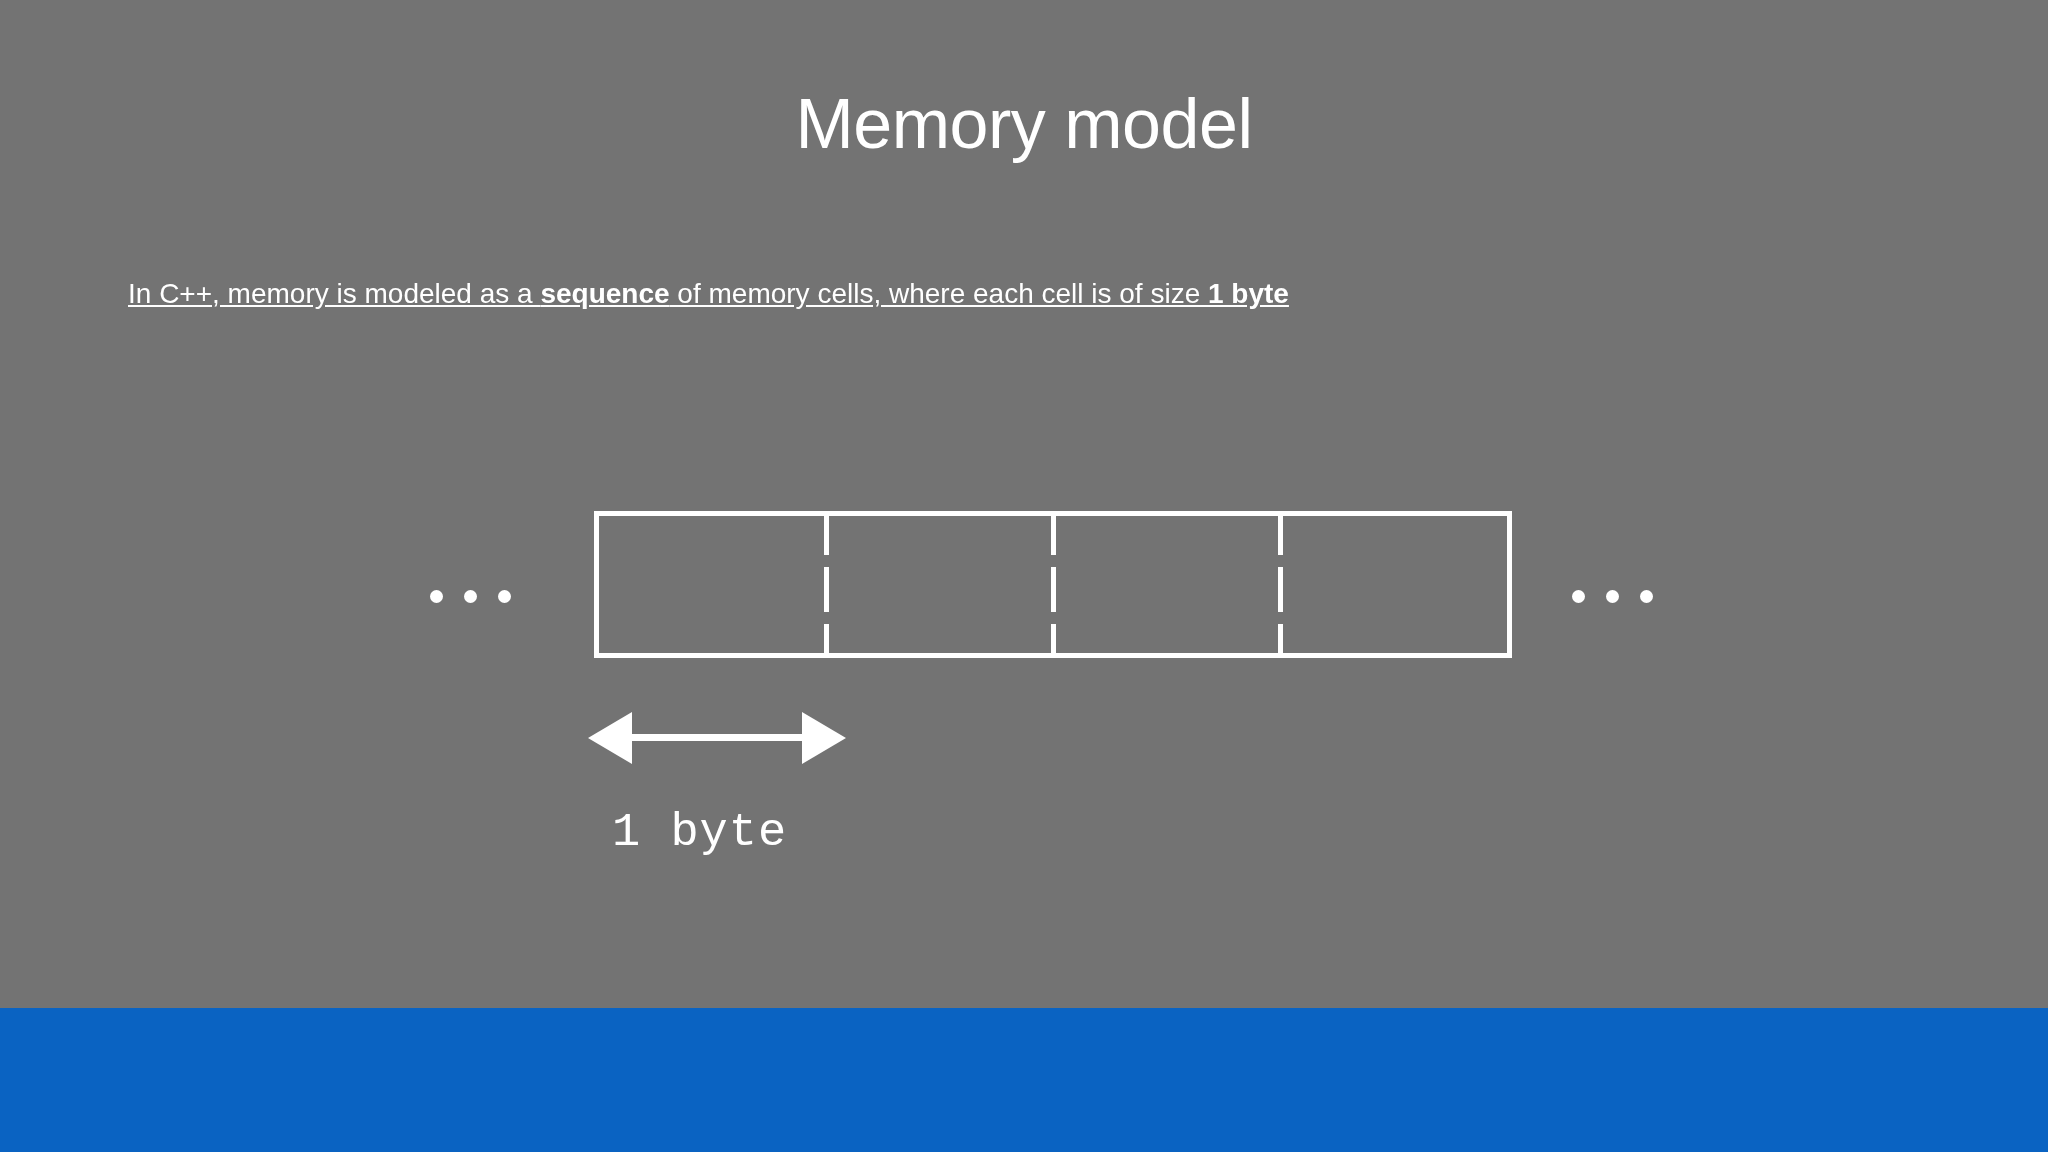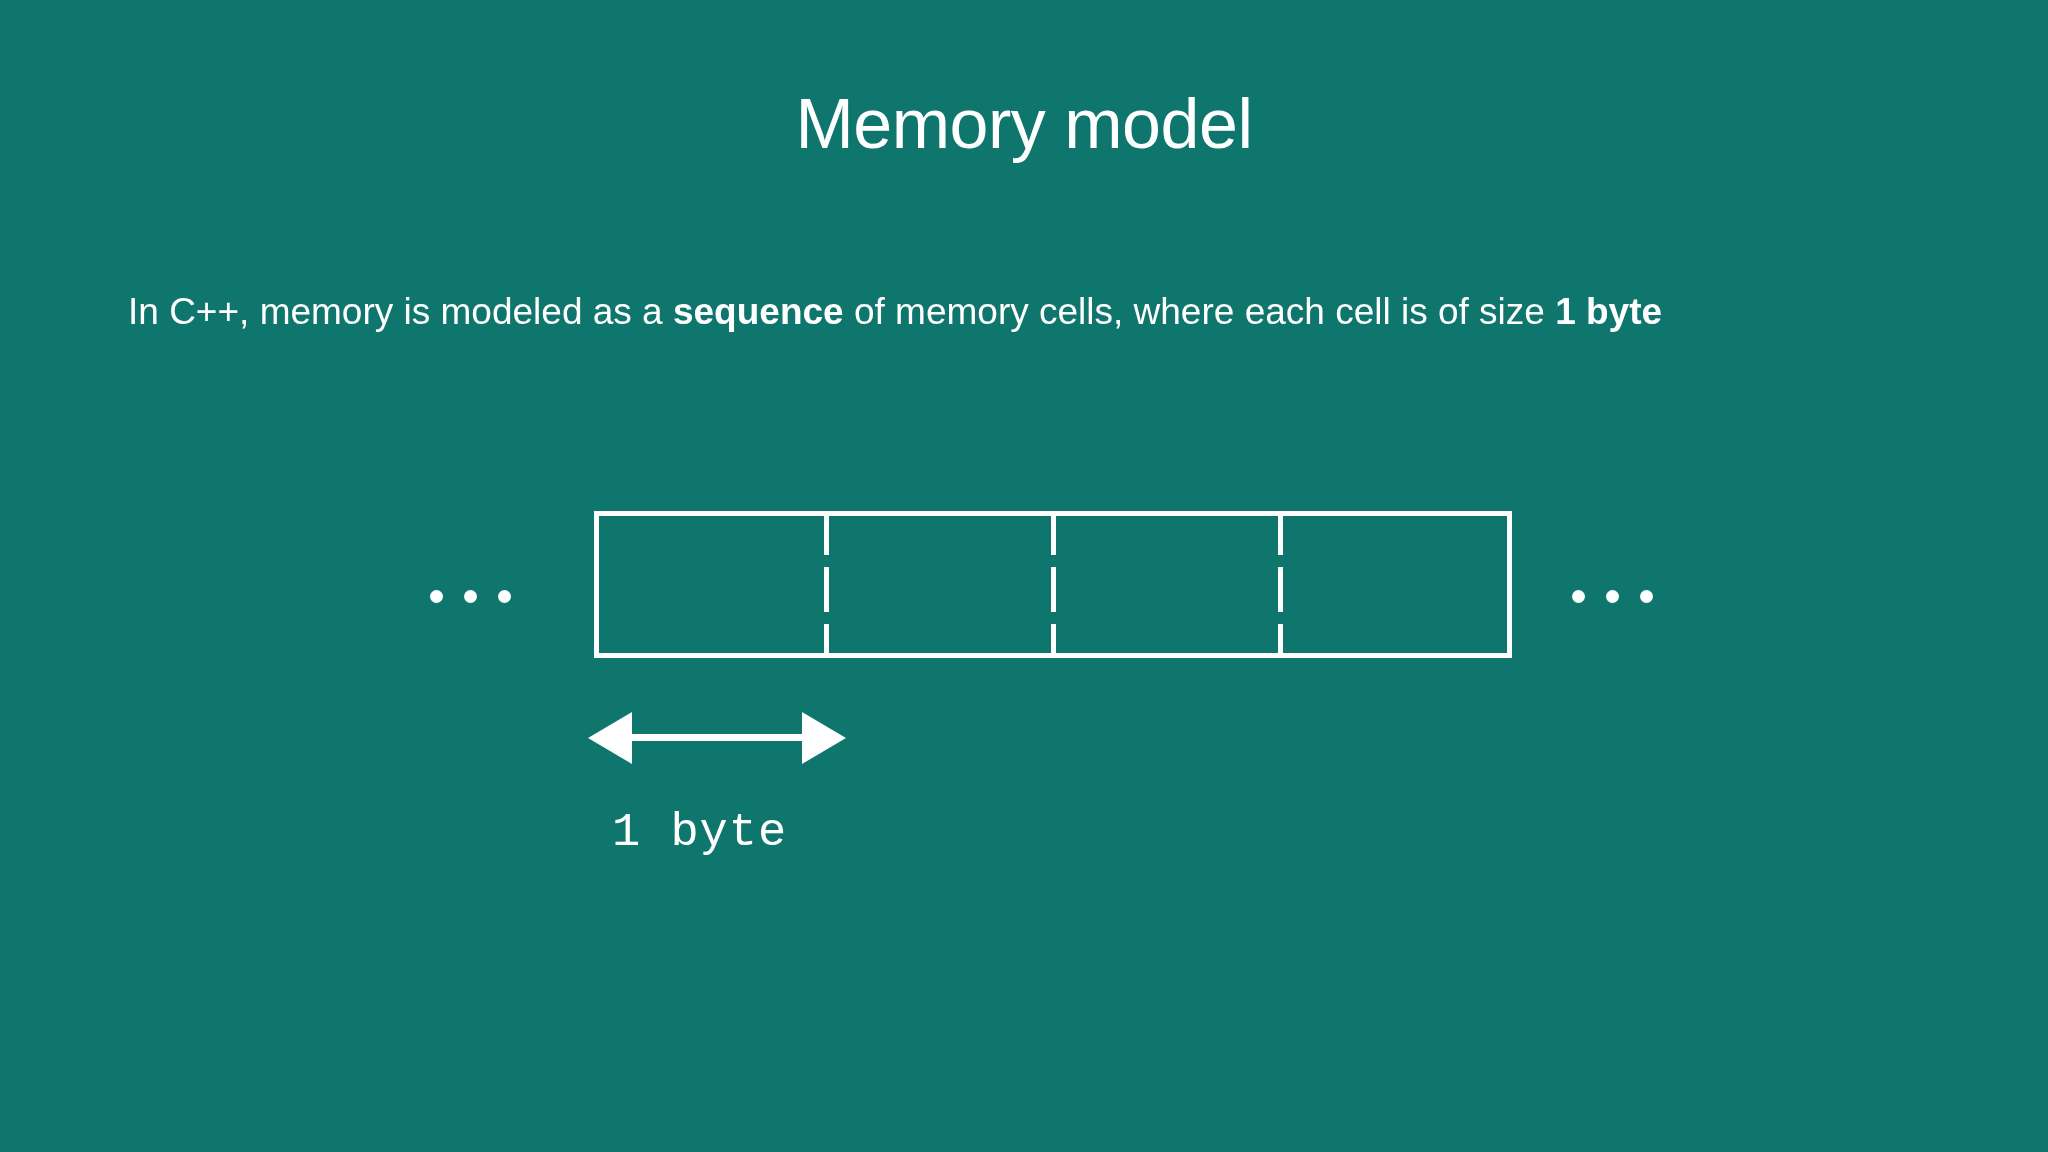--- a/index.html
+++ b/index.html
@@ -11,22 +11,22 @@
     width: 2048px;
     height: 1152px;
     overflow: hidden;
     font-family: "Liberation Sans", sans-serif;
     background: #0a63c2;
   }
 
   .slide {
     position: relative;
     width: 2048px;
-    height: 1152px;
-    background: #0f766e;
+    height: 1008px;
+    background: #737373;
     color: #ffffff;
   }
 
   
   .slide-title {
     position: absolute;
     left: 0;
     top: 86px;
     width: 2048px;
     text-align: center;
@@ -36,27 +36,28 @@
     line-height: 1.1;
     letter-spacing: -0.5px;
     color: #ffffff;
     white-space: nowrap;
   }
 
   
   .body-text {
     position: absolute;
     left: 128px;
-    top: 286px;
+    top: 274px;
     width: 1820px;
     font-family: "Liberation Sans", sans-serif;
-    font-size: 37px;
+    font-size: 28px;
     font-weight: 400;
     line-height: 1.42;
     color: #ffffff;
+    text-decoration: underline;
   }
   .body-text .em {
     font-weight: 700;
   }
 
   
   .memory-diagram {
     position: absolute;
     left: 0;
     top: 0;

